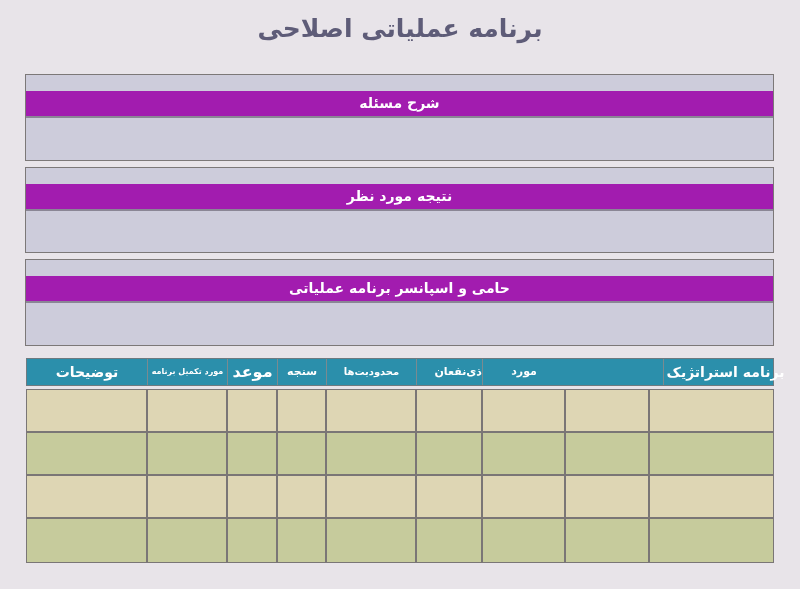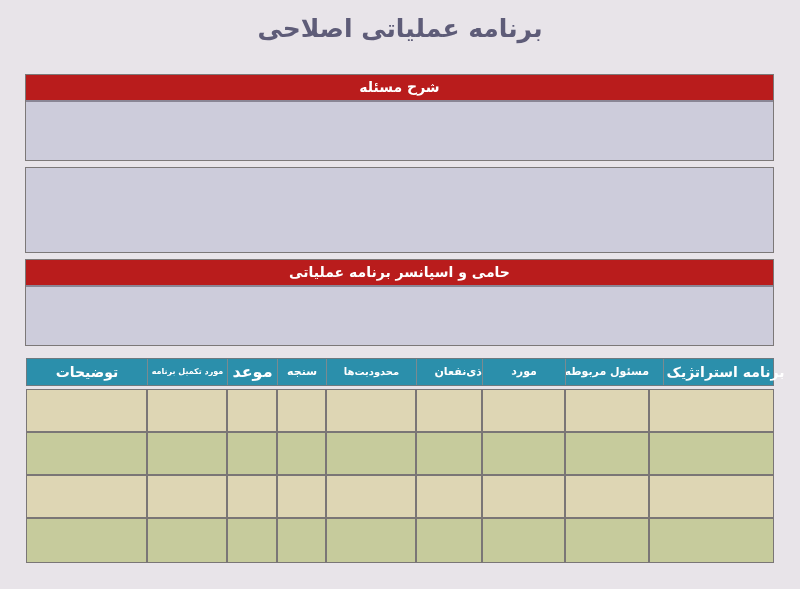--- a/index.html
+++ b/index.html
@@ -11,23 +11,23 @@
   .title {
     position:absolute; left:0; top:14px; width:800px; text-align:center;
     font-size:25px; font-weight:bold; color:#5e5c78; direction:rtl;
   }
   .section {
     position:absolute; left:25px; width:749px;
     border:1px solid #7c7878; box-sizing:border-box;
     background:#cdccdb;
   }
   .section .sec-head {
-    height:25px; background:#b91c1c; color:#ffffff;
+    height:25px; background:#a21caf; color:#ffffff;
     text-align:center; font-weight:bold; font-size:14px; line-height:24px;
-    direction:rtl; border-bottom:2px solid #8a8695;
+    direction:rtl; border-bottom:2px solid #8a8695;margin-top:16px;
   }
   .section .sec-body { width:100%; }
   .tbl {
     position:absolute; left:26px; top:358px; width:748px;
   }
   .thead {
     position:absolute; left:0; top:0; width:748px; height:28px;
     background:#2b8fab; border:1px solid #6e7a80; box-sizing:border-box;
   }
   .th {
@@ -53,32 +53,32 @@
 <body>
 
 <div class="title">برنامه عملیاتی اصلاحی</div>
 
 <div class="section" style="top:74px;height:87px;">
   <div class="sec-head">شرح مسئله</div>
   <div class="sec-body" style="height:60px;"></div>
 </div>
 
 <div class="section" style="top:167px;height:86px;">
+  <div class="sec-head">نتیجه مورد نظر</div>
   <div class="sec-body" style="height:59px;"></div>
 </div>
 
 <div class="section" style="top:259px;height:87px;">
   <div class="sec-head">حامی و اسپانسر برنامه عملیاتی</div>
   <div class="sec-body" style="height:60px;"></div>
 </div>
 
 <div class="tbl">
   <div class="thead">
     <div class="th" style="left:636px;width:124px;font-size:14px;border-left:1px solid #7a8a90;">برنامه استراتژیک</div>
-    <div class="th" style="left:538px;width:84px;font-size:11px;">مسئول مربوطه</div>
     <div class="th" style="left:455px;width:83px;font-size:11px;">مورد</div>
     <div class="th" style="left:389px;width:66px;font-size:11px;text-align:right;">ذی‌نفعان</div>
     <div class="th" style="left:299px;width:90px;font-size:10px;">محدودیت‌ها</div>
     <div class="th" style="left:250px;width:49px;font-size:11px;">سنجه</div>
     <div class="th" style="left:200px;width:50px;font-size:16px;">موعد</div>
     <div class="th" style="left:120px;width:80px;font-size:8px;">مورد تکمیل برنامه</div>
     <div class="th" style="left:0px;width:120px;font-size:14px;border-left:none;">توضیحات</div>
   </div>
 
   <div class="tbody">

